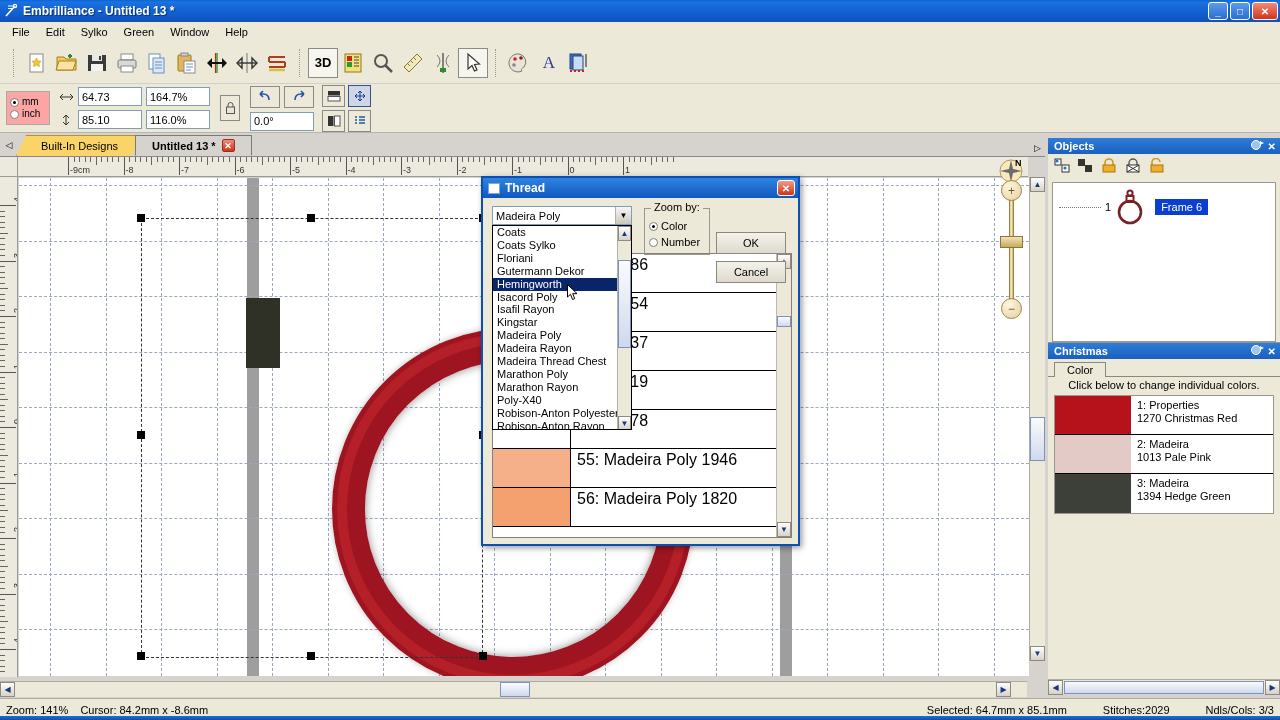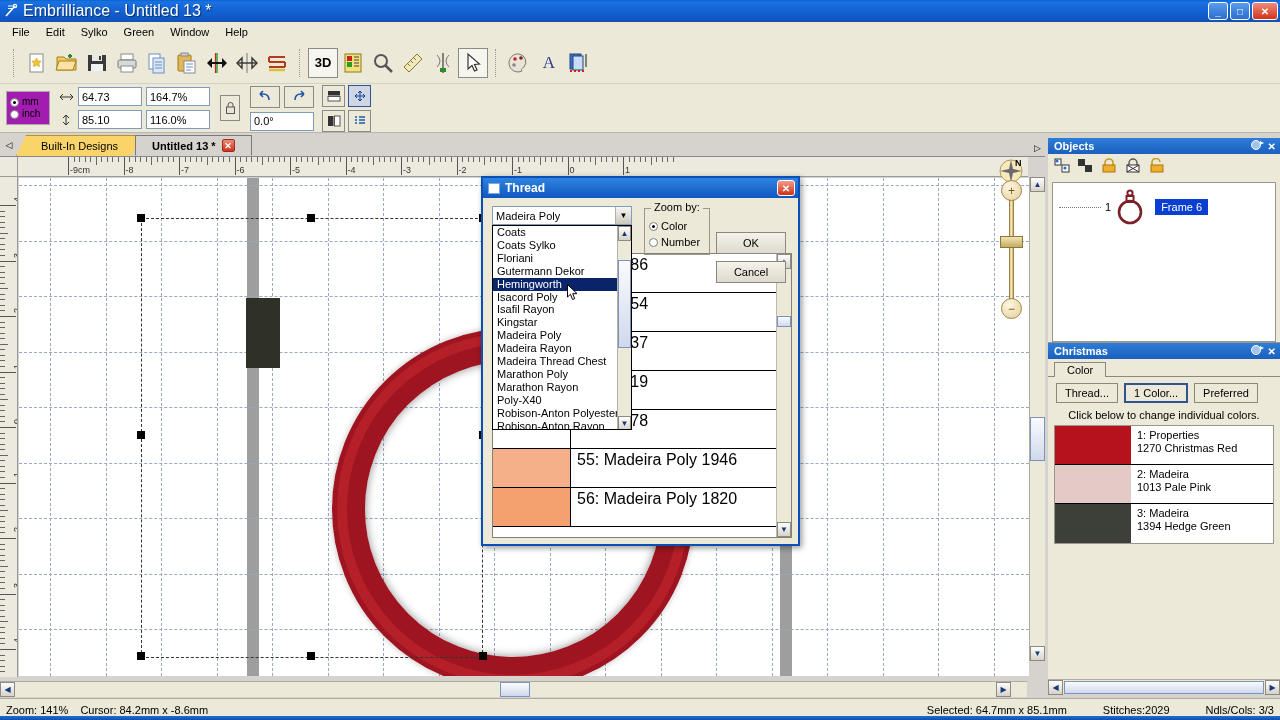--- a/index.html
+++ b/index.html
@@ -13,21 +13,21 @@
   }
   #app { position:relative; width:1280px; height:720px; }
 
   
   .titlebar{
     position:absolute; left:0; top:0; width:1280px; height:22px;
     background:linear-gradient(to bottom,#0a63d4 0%,#1a72e0 8%,#1565d8 40%,#0d57c4 88%,#1b4fa8 100%);
     display:flex; align-items:center; padding-left:3px;
   }
   .title-ico{ width:16px;height:16px;margin-right:4px; position:relative; }
-  .title-text{ color:#fff; font-weight:normal; font-size:16px; text-shadow:1px 1px 1px rgba(0,0,0,.5); }
+  .title-text{ color:#fff; font-weight:bold; font-size:12px; text-shadow:1px 1px 1px rgba(0,0,0,.5); }
   .win-btns{ position:absolute; right:2px; top:2px; display:flex; gap:2px; }
   .wb{ width:20px;height:18px; border:1px solid #fff; border-radius:3px;
        display:flex;align-items:center;justify-content:center;color:#fff;font-size:10px;font-weight:bold;
        background:linear-gradient(to bottom,#5b9bec,#2a6fd0); }
   .wb.close{ background:linear-gradient(to bottom,#f08a7a,#d1341b); width:26px;}
 
   
   .menubar{
     position:absolute; left:0; top:22px; width:1280px; height:20px;
     background:#ece9d8; display:flex; align-items:center; padding-left:4px;
@@ -45,21 +45,21 @@
   .tbtn{ width:30px;height:30px; display:flex;align-items:center;justify-content:center;
          border:1px solid transparent; position:relative;}
   .tbtn.framed{ border:1px solid #8a8a8a; background:#f6f5ee; }
 
   .toolbar2{
     position:absolute; left:0; top:84px; width:1280px; height:49px;
     background:#ece9d8; border-bottom:1px solid #b8b4ab;
     display:flex; align-items:center; padding-left:6px;
   }
   .unit-box{
-    width:44px;height:34px;border:1px solid #a9a9a9; background:#a21caf;
+    width:44px;height:34px;border:1px solid #a9a9a9; background:#fca5a5;
     display:flex;flex-direction:column;justify-content:center;padding-left:3px;
   }
   .radio-row{ display:flex;align-items:center; font-size:10px; line-height:12px;}
   .rdo{ width:9px;height:9px;border-radius:50%;border:1px solid #808080;background:#fff;
         margin-right:3px; display:inline-block; position:relative;}
   .rdo.on:after{ content:''; position:absolute; left:2px;top:2px;width:3px;height:3px;border-radius:50%;background:#000;}
   .fld{ height:19px; border:1px solid #7f9db9; background:#fff; font-size:11px;
         padding:1px 3px; display:flex;align-items:center;}
   .dimicon{ width:16px;height:16px; display:flex;align-items:center;justify-content:center; font-size:11px;}
   .sq-btn{ width:23px;height:22px;border:1px solid #8a8a8a;background:#ece9d8;
@@ -852,25 +852,20 @@
         </span>
         <span class="dock-xs">✕</span>
       </span>
     </div>
 
     <div class="prop-tabs">
       <div class="prop-tab">Color</div>
     </div>
     <div style="border-top:1px solid #8c887f; margin-top:-1px;"></div>
 
-    <div class="prop-btnrow">
-      <div class="pbtn">Thread...</div>
-      <div class="pbtn focus">1 Color...</div>
-      <div class="pbtn">Preferred</div>
-    </div>
 
     <div class="prop-hint">Click below to change individual colors.</div>
 
     <div class="color-list">
       <div class="color-row">
         <div class="swatch" style="background:#b5121b;"></div>
         <div class="color-text">
           <div>1: Properties</div>
           <div>1270 Christmas Red</div>
         </div>

